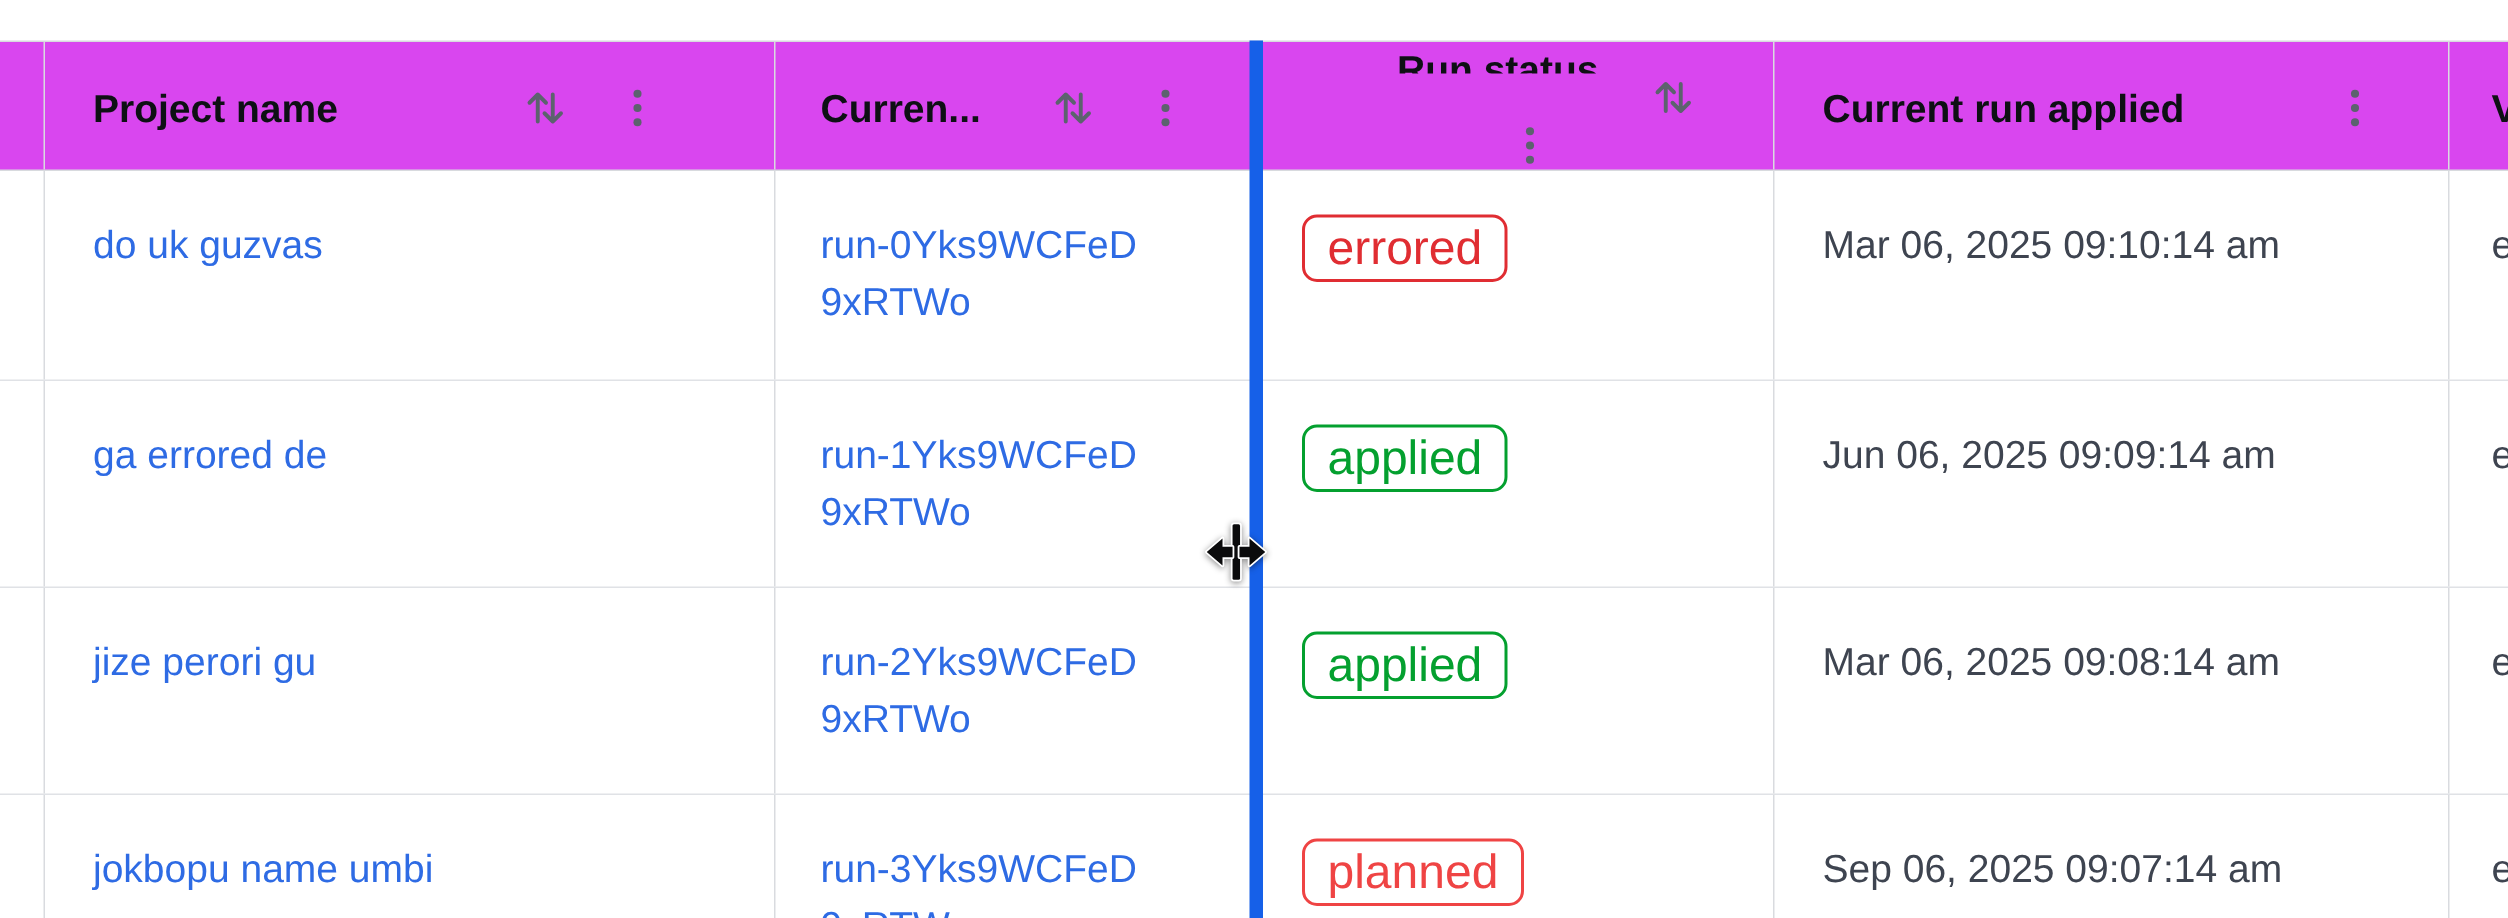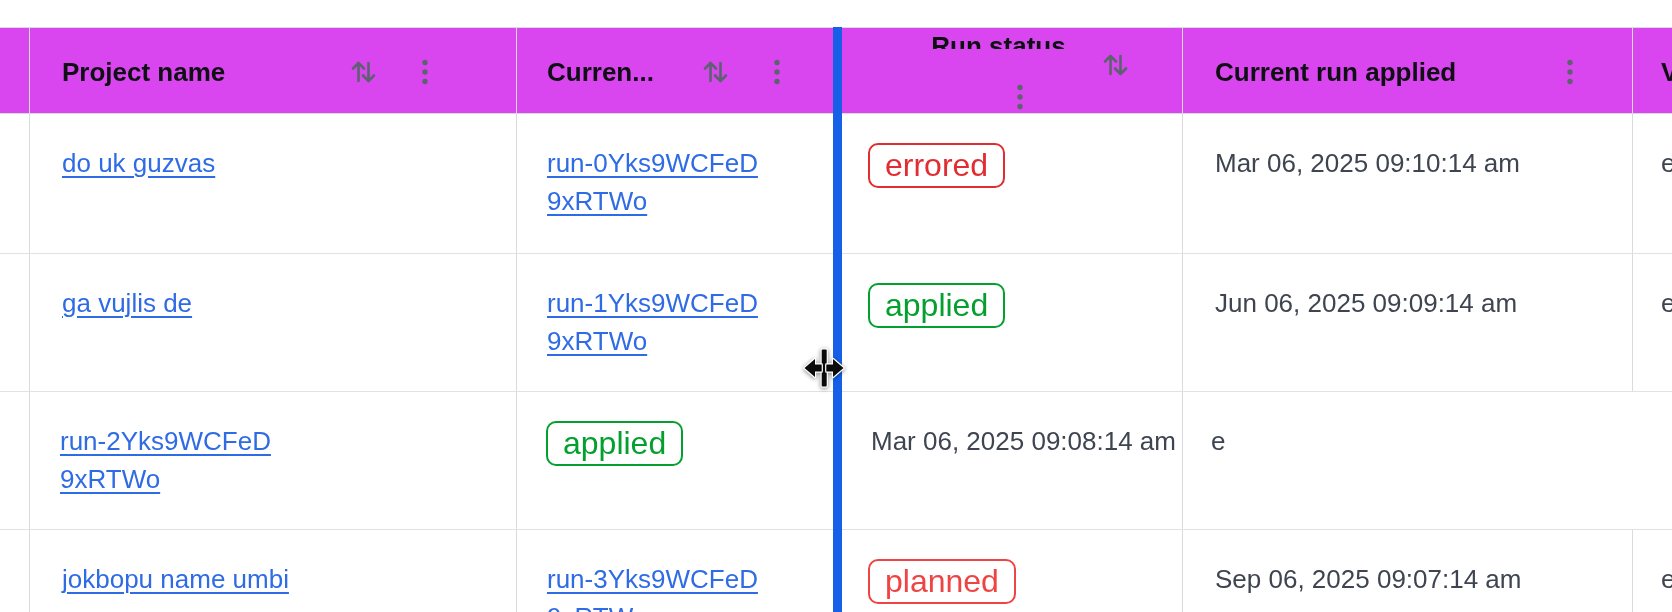--- a/index.html
+++ b/index.html
@@ -36,21 +36,21 @@
   .hc-4 .kebab-btn{margin-left:auto;}
   
   .body-row{background:#fff;border-bottom:1px solid #e0e2e6;}
   .r1{height:140px;}.r2{height:138px;}.r3{height:138px;}.r4{height:139px;border-bottom:none;}
   .body-cell{font-size:26px;line-height:38px;color:#3e4450;}
   .bc-1{padding:30px 20px 0 32px;}
   .bc-2{padding:30px 12px 0 30px;}
   .bc-3{padding:29px 12px 0 29px;}
   .bc-4{padding:30px 12px 0 32px;white-space:nowrap;}
   .bc-5{padding:30px 0 0 28px;white-space:nowrap;}
-  a.tlink{color:#2e6be4;text-decoration:underline;text-decoration-thickness:2px;text-underline-offset:4px;cursor:pointer;}
+  a.tlink{color:#2e6be4;text-decoration-thickness:2px;text-underline-offset:4px;cursor:pointer;}
   a.tlink span{display:block;}
   .badge{
     display:inline-block;border:2px solid currentColor;border-radius:10px;
     padding:5px 15px;font-size:32px;line-height:31px;background:#fff;white-space:nowrap;
   }
   
   .resize-guide{position:absolute;left:833px;top:27px;width:9px;height:585px;background:#1660e8;z-index:5;}
   .resize-cursor{position:absolute;left:803px;top:348px;z-index:6;filter:drop-shadow(0 1px 2px rgba(0,0,0,.45));}
   .icon{display:block;}
 </style>
@@ -146,38 +146,41 @@
         <span>Mar 06, 2025 09:10:14 am</span>
       </div>
       <div class="cell body-cell bc-5 last">
         <span>e</span>
       </div>
     </div>
 
     <div class="row body-row r2">
       <div class="cell body-cell"></div>
       <div class="cell body-cell bc-1">
-        <a class="tlink">ga vujlis de</a>
+        <a class="tlink">ga errored de</a>
       </div>
       <div class="cell body-cell bc-2">
         <a class="tlink"><span>run-1Yks9WCFeD</span><span>9xRTWo</span></a>
       </div>
       <div class="cell body-cell bc-3">
         <span class="badge" style="color: rgb(4, 160, 47);">applied</span>
       </div>
       <div class="cell body-cell bc-4">
         <span>Jun 06, 2025 09:09:14 am</span>
       </div>
       <div class="cell body-cell bc-5 last">
         <span>e</span>
       </div>
     </div>
 
     <div class="row body-row r3">
       <div class="cell body-cell"></div>
+      <div class="cell body-cell bc-1">
+        <a class="tlink">jize perori gu</a>
+      </div>
       <div class="cell body-cell bc-2">
         <a class="tlink"><span>run-2Yks9WCFeD</span><span>9xRTWo</span></a>
       </div>
       <div class="cell body-cell bc-3">
         <span class="badge" style="color: rgb(4, 160, 47);">applied</span>
       </div>
       <div class="cell body-cell bc-4">
         <span>Mar 06, 2025 09:08:14 am</span>
       </div>
       <div class="cell body-cell bc-5 last">

